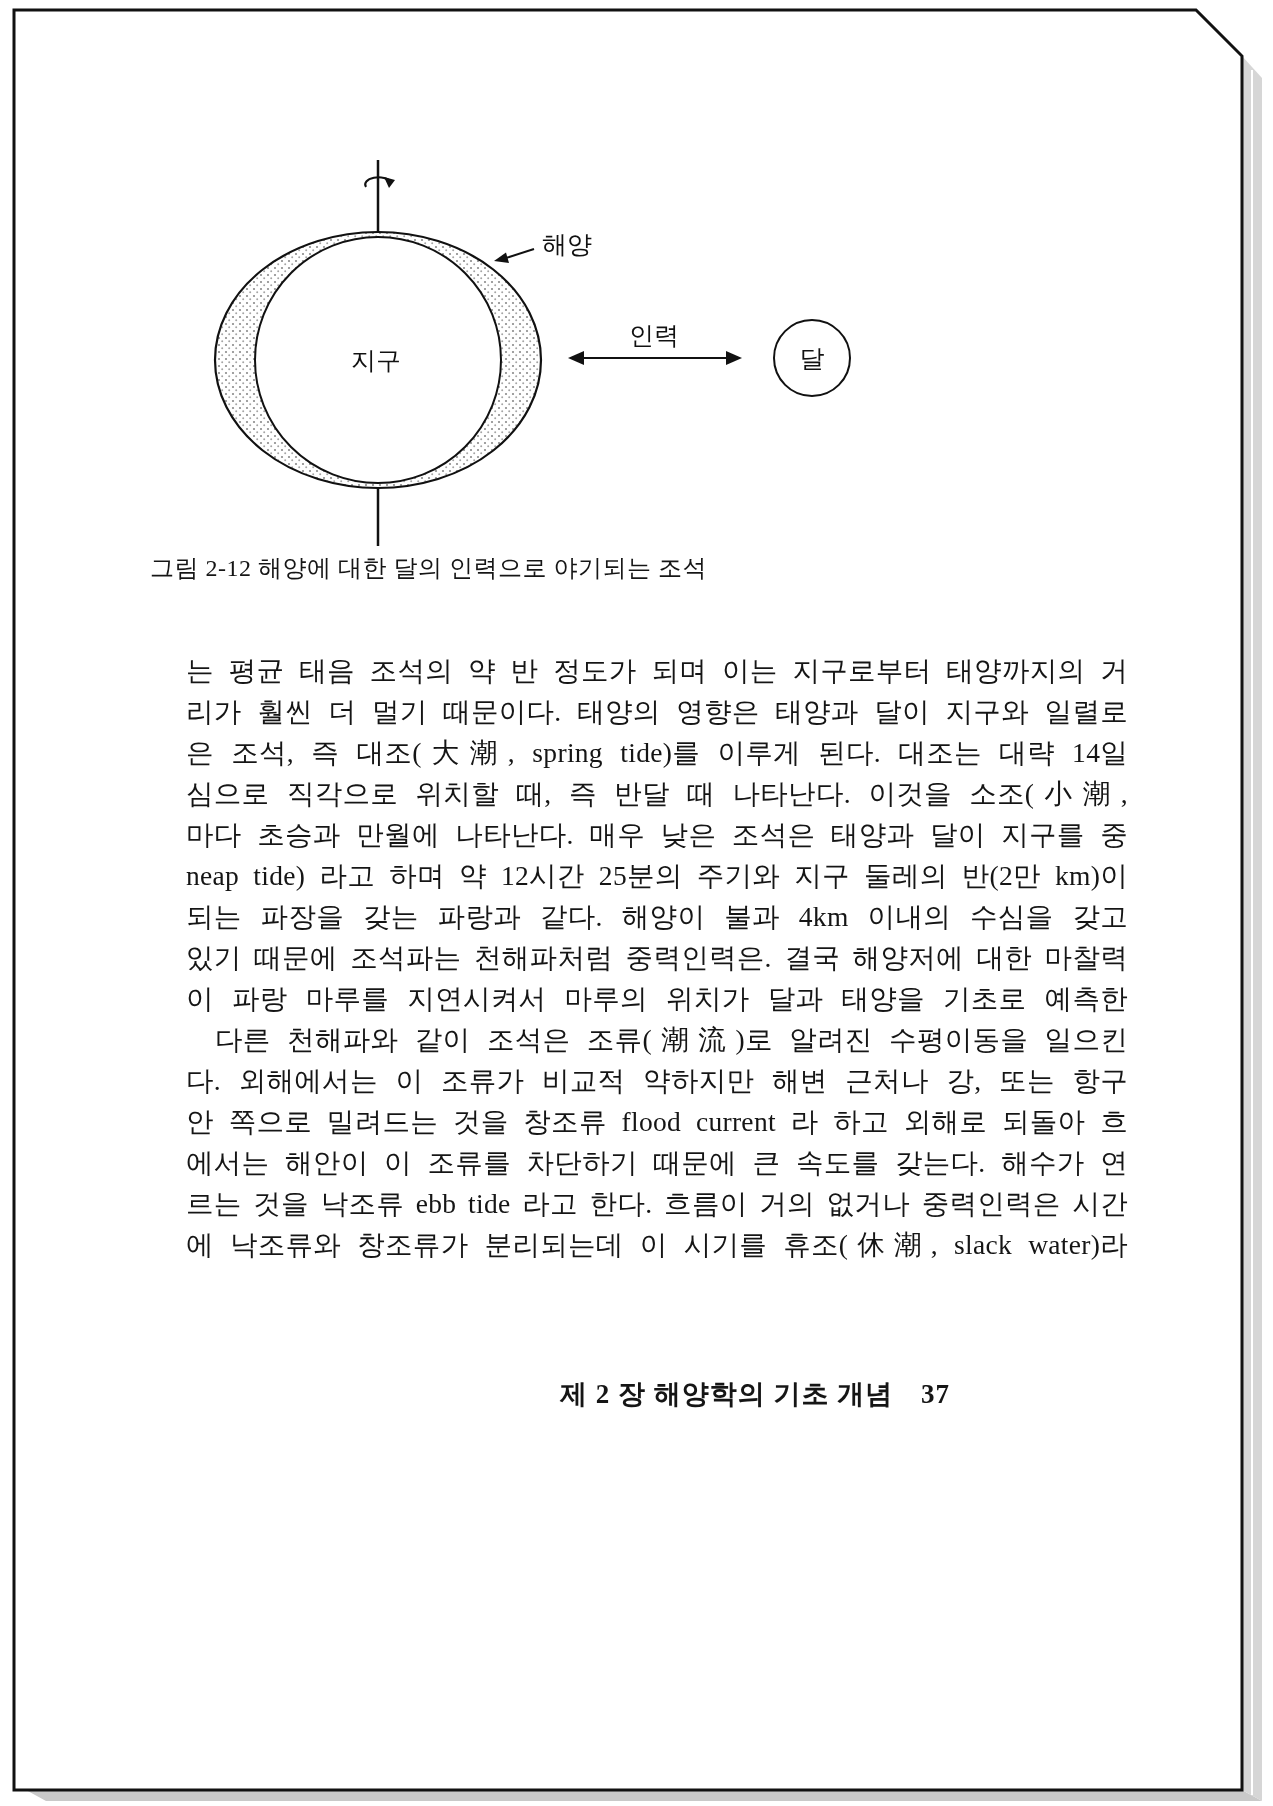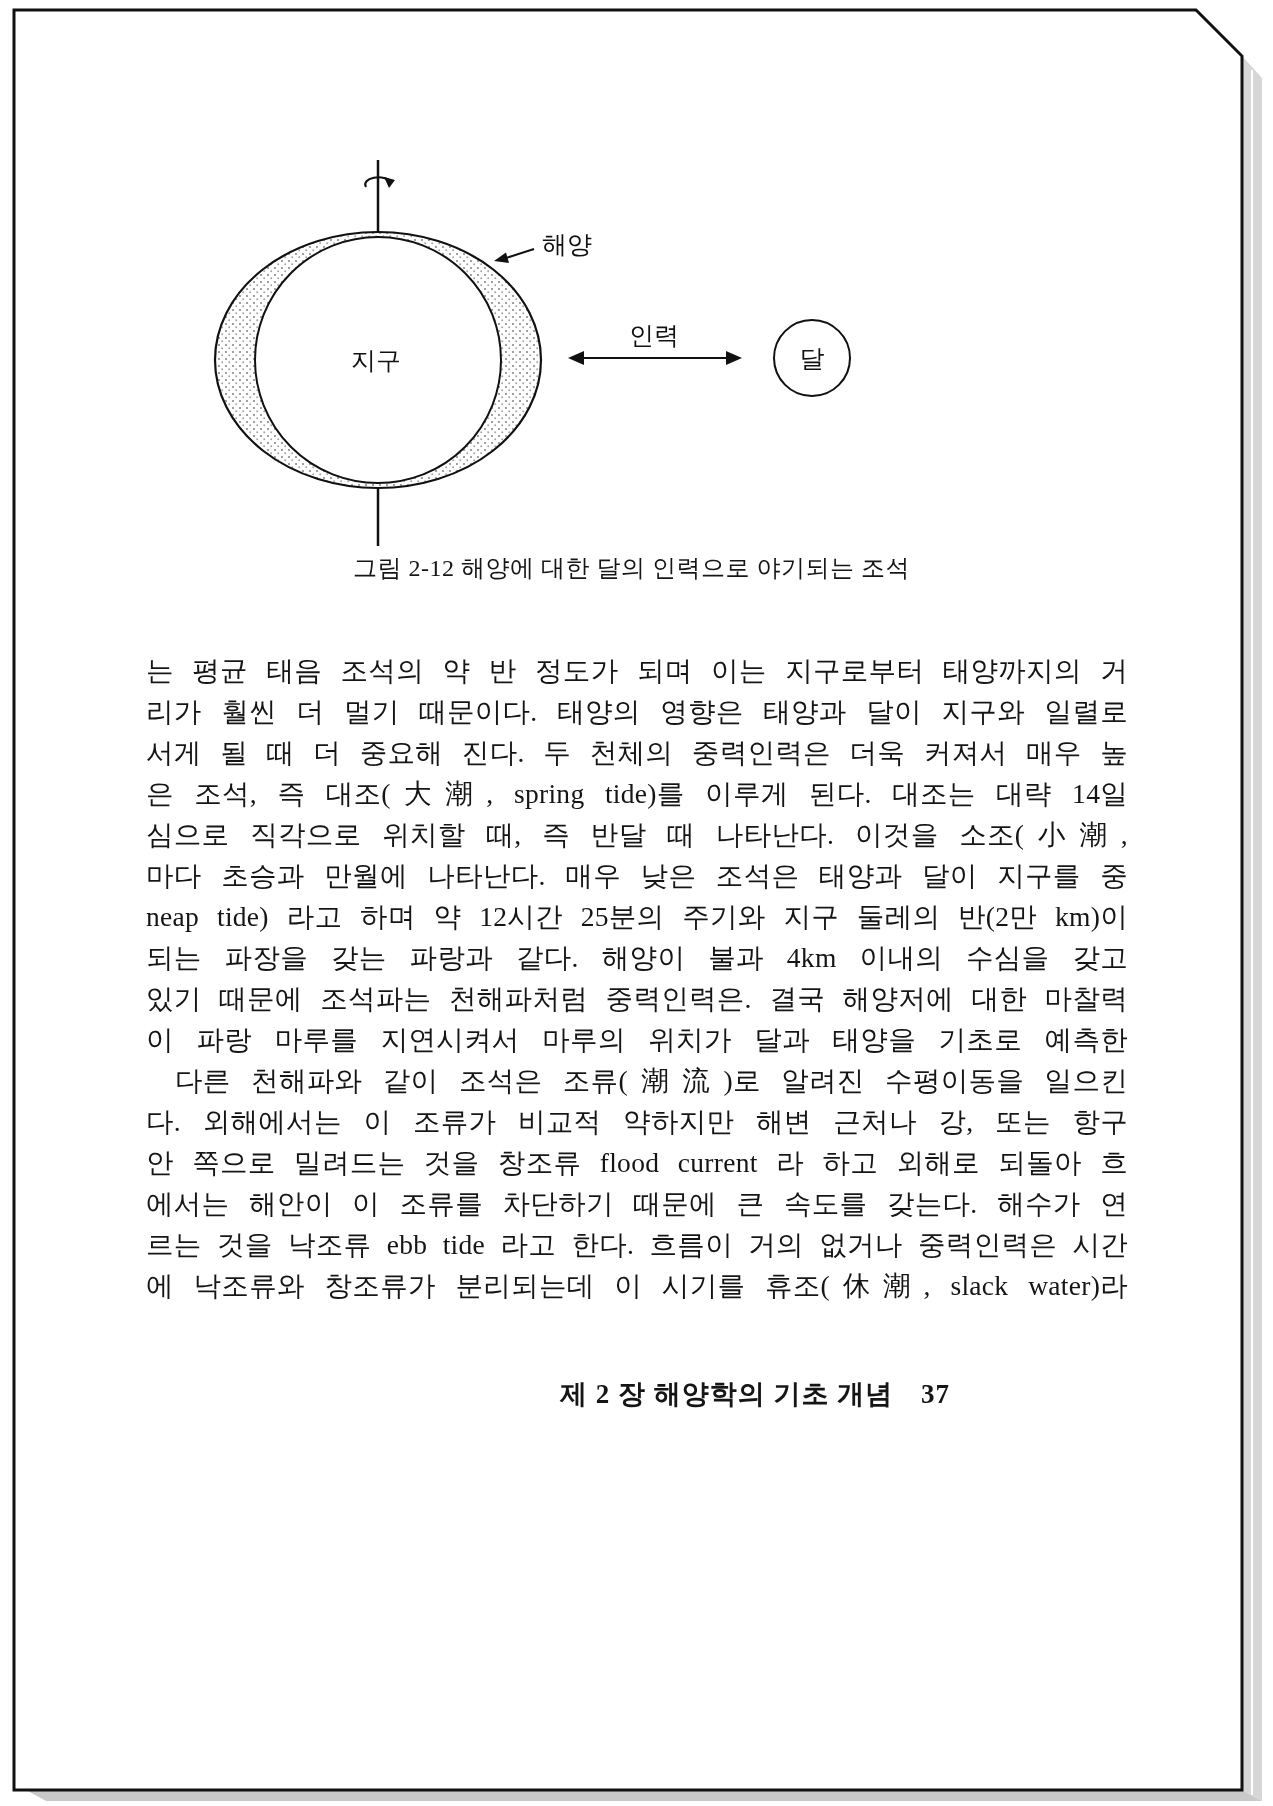--- a/index.html
+++ b/index.html
@@ -7,31 +7,31 @@
     position:relative;
     width:1273px;height:1806px;
     background:#ffffff;
     overflow:hidden;
     font-family:"Liberation Serif","DejaVu Serif",serif;
     color:#151515;
   }
   .edge-svg,.diagram-svg{position:absolute;left:0;top:0;pointer-events:none;}
   .caption{
     position:absolute;left:150px;top:552px;width:760px;
-    text-align:right;font-size:24px;letter-spacing:0.5px;
+    text-align:left;font-size:24px;letter-spacing:0.5px;
     white-space:nowrap;
   }
   .body-text{
     position:absolute;left:146px;top:650px;width:982px;
   }
   .line{
     height:41px;line-height:41px;font-size:27.5px;
     letter-spacing:0.3px;
     text-align:justify;text-align-last:justify;
-    overflow:hidden;white-space:nowrap;
+    overflow:hidden;white-space:nowrap;margin-left:40px;
   }
   .line.short{text-align-last:left;}
   .line.indent{padding-left:29px;}
   .footer{
     position:absolute;left:560px;top:1376px;
     font-size:27px;font-weight:bold;letter-spacing:1px;
     white-space:nowrap;
     text-align:right;
   }
   .footer .pagenum{margin-left:20px;font-weight:bold;}
@@ -85,21 +85,20 @@
 
     <circle cx="812" cy="358" r="38" fill="#ffffff" stroke="#111" stroke-width="2"></circle>
     <text x="812" y="367" font-size="25" text-anchor="middle" font-family="Liberation Serif, DejaVu Serif, serif" fill="#111">달</text>
   </svg>
 
   <div class="caption">그림 2-12  해양에 대한 달의 인력으로 야기되는 조석</div>
 
   <div class="body-text">
     <div class="line">는 평균 태음 조석의 약 반 정도가 되며 이는 지구로부터 태양까지의 거</div>
     <div class="line">리가 훨씬 더 멀기 때문이다.  태양의 영향은 태양과 달이 지구와 일렬로</div>
-    <div class="line">서게 될 때 더 중요해 진다.  두 천체의 중력인력은 더욱 커져서 매우 높</div>
     <div class="line">은 조석, 즉 대조(大潮,  spring tide)를 이루게 된다.  대조는 대략 14일</div>
     <div class="line">심으로 직각으로 위치할 때, 즉 반달 때 나타난다.  이것을 소조(小潮,</div>
     <div class="line">마다 초승과 만월에 나타난다.  매우 낮은 조석은 태양과 달이 지구를 중</div>
     <div class="line">neap tide) 라고 하며 약 12시간 25분의 주기와 지구 둘레의 반(2만 km)이</div>
     <div class="line">되는 파장을 갖는 파랑과 같다.  해양이 불과 4km 이내의 수심을 갖고</div>
     <div class="line">있기 때문에 조석파는 천해파처럼 중력인력은.  결국 해양저에 대한 마찰력</div>
     <div class="line">이 파랑 마루를 지연시켜서 마루의 위치가 달과 태양을 기초로 예측한</div>
     <div class="line indent">다른 천해파와 같이 조석은 조류(潮流)로 알려진 수평이동을 일으킨</div>
     <div class="line">다.  외해에서는 이 조류가 비교적 약하지만 해변 근처나 강, 또는 항구</div>
     <div class="line">안 쪽으로 밀려드는 것을 창조류 flood current 라 하고 외해로 되돌아 흐</div>

